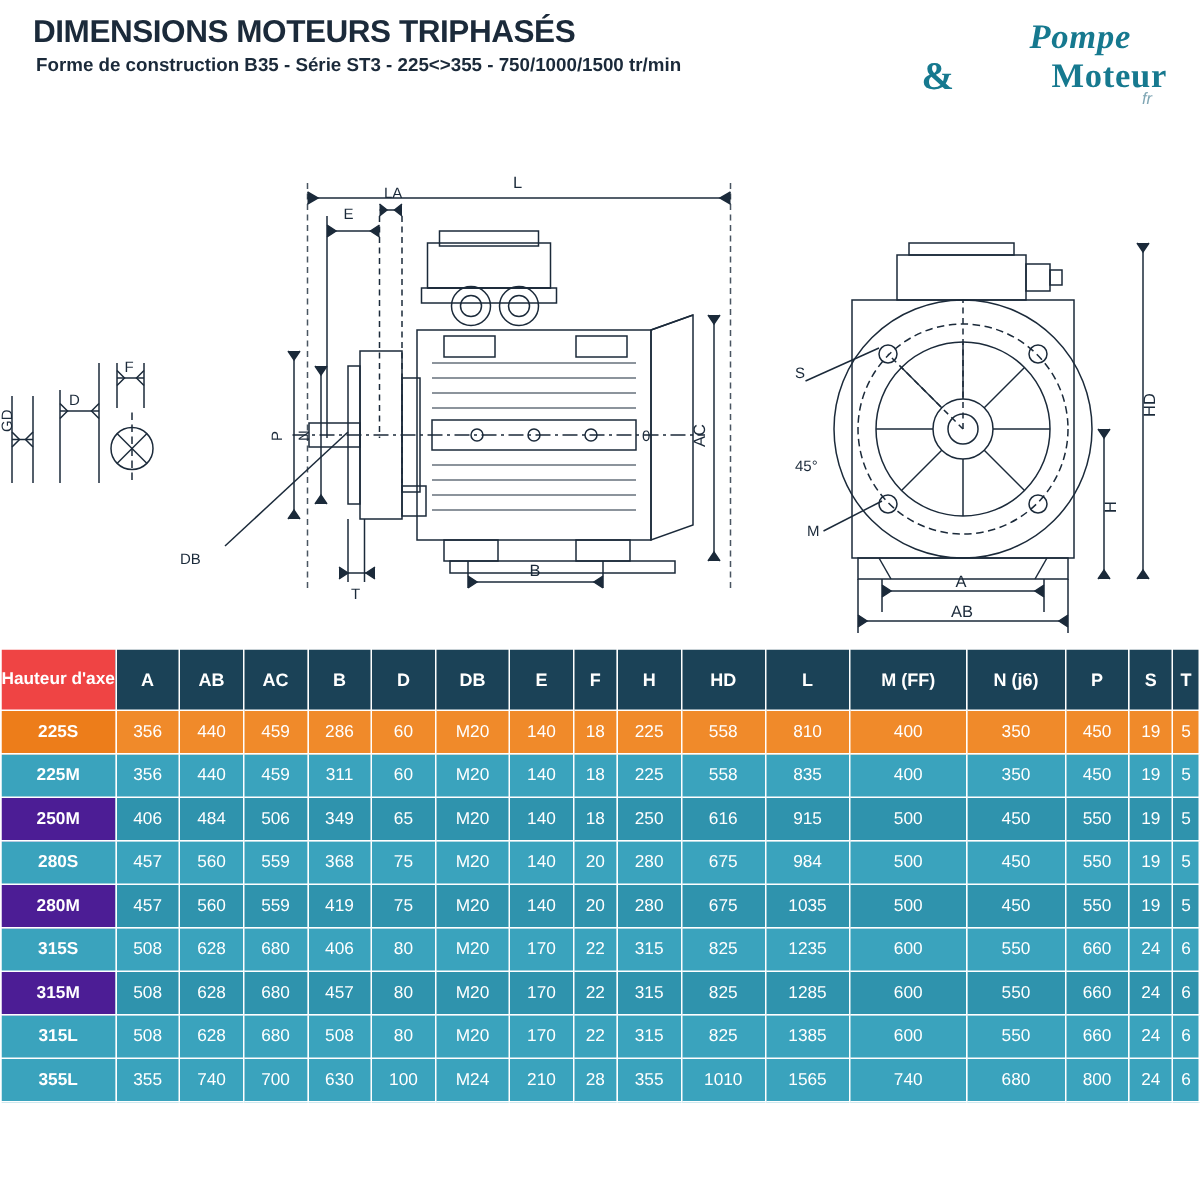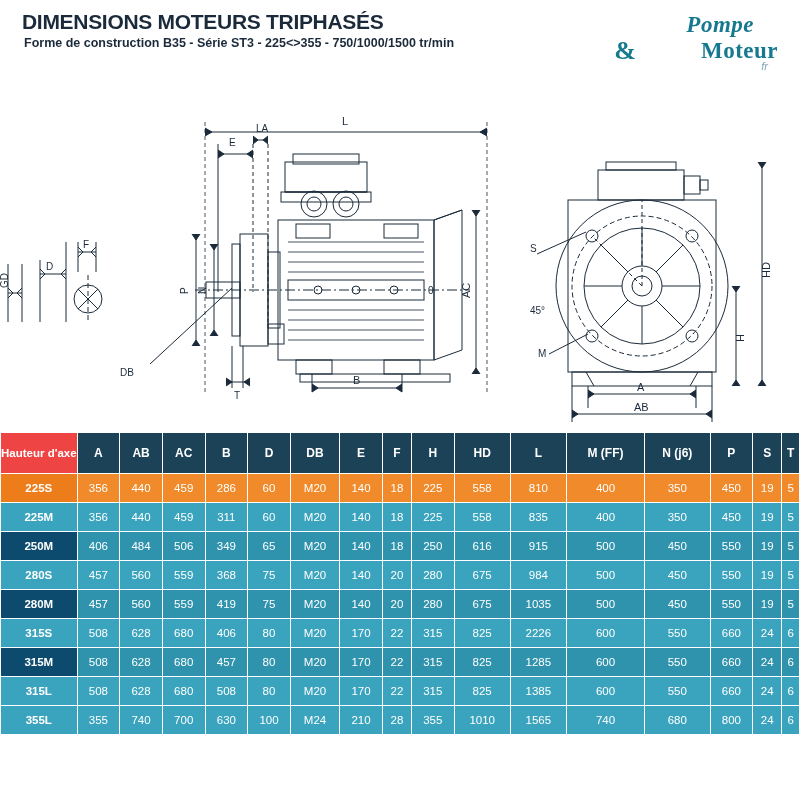--- a/index.html
+++ b/index.html
@@ -73,21 +73,21 @@
     width:66px;
     font-size:11.5px;
   }
   .tbl tbody td{
     background:#2f93ad;
   }
   .tbl tbody tr.alt td{
     background:#3aa3bd;
   }
   .tbl tbody td.axis{
-    background:#0c4a6e;
+    background:#4c1d95;
     font-weight:bold;
   }
   .tbl tbody tr.alt td.axis{
     background:#3aa3bd;
   }
   .tbl tbody tr.hl td{
     background:#f08a2a;
   }
   .tbl tbody tr.hl td.axis{
     background:#ed7d1a;
@@ -425,21 +425,21 @@
         <td>508</td>
         <td>628</td>
         <td>680</td>
         <td>406</td>
         <td>80</td>
         <td>M20</td>
         <td>170</td>
         <td>22</td>
         <td>315</td>
         <td>825</td>
-        <td>2226</td>
+        <td>1235</td>
         <td>600</td>
         <td>550</td>
         <td>660</td>
         <td>24</td>
         <td>6</td>
       </tr>
       <tr>
         <td class="axis">315M</td>
         <td>508</td>
         <td>628</td>

